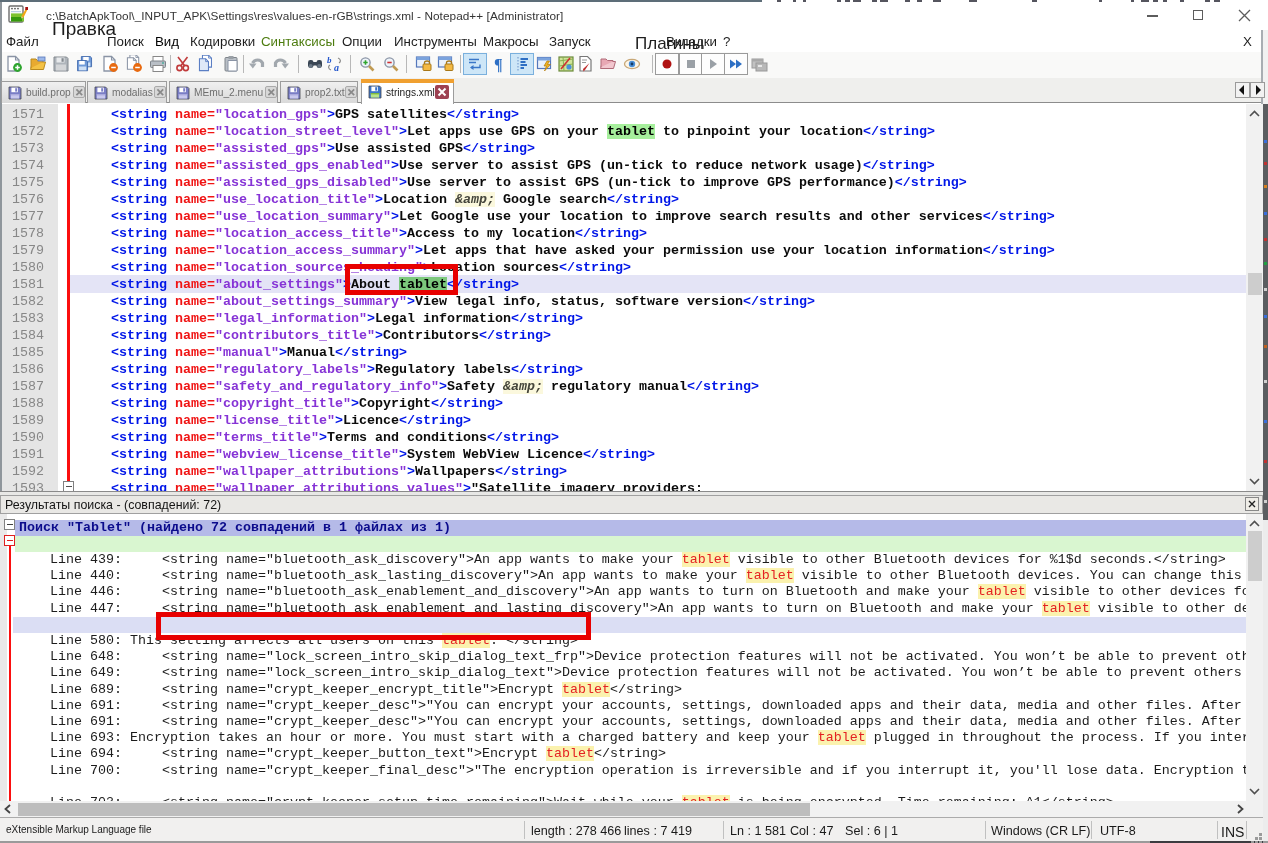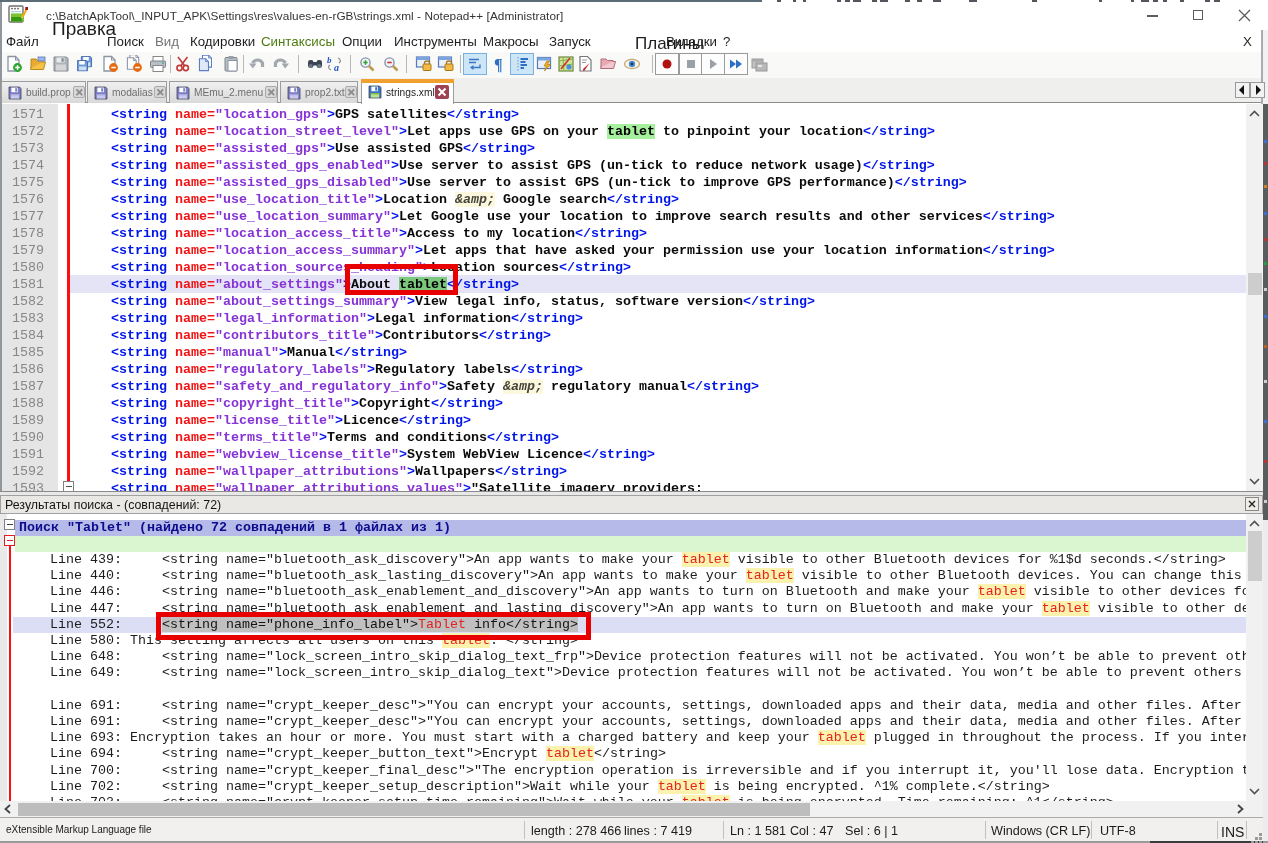--- a/index.html
+++ b/index.html
@@ -72,21 +72,21 @@
 </svg>
 <div class="ab" style="left:46px;top:9px;font-size:11.8px;color:#353535;letter-spacing:0.05px">c:\BatchApkTool\_INPUT_APK\Settings\res\values-en-rGB\strings.xml - Notepad++ [Administrator]</div>
 <div class="ab" style="left:1147px;top:15px;width:11px;height:1.6px;background:#5c5c5c"></div>
 <div class="ab" style="left:1193px;top:10px;width:10px;height:10px;border:1.3px solid #5c5c5c"></div>
 <svg class="ab" style="left:1238px;top:9px" width="13" height="13" viewBox="0 0 13 13">
       <path d="M1 1 L12 12 M12 1 L1 12" stroke="#5c5c5c" stroke-width="1.3"></path>
     </svg>
 <div class="ab" style="left:6px;top:34px;font-size:13.3px;color:#1e1e1e">Файл</div>
 <div class="ab" style="left:52px;top:18px;font-size:19px;color:#1e1e1e">Правка</div>
 <div class="ab" style="left:107px;top:34px;font-size:13.3px;color:#1e1e1e">Поиск</div>
-<div class="ab" style="left:155px;top:34px;font-size:13.3px;color:#737373">Вид</div>
+<div class="ab" style="left:155px;top:34px;font-size:13.3px;color:#000000">Вид</div>
 <div class="ab" style="left:190px;top:34px;font-size:13.3px;color:#1e1e1e">Кодировки</div>
 <div class="ab" style="left:261px;top:34px;font-size:13.3px;color:#4d7c0f">Синтаксисы</div>
 <div class="ab" style="left:342px;top:34px;font-size:13.3px;color:#1e1e1e">Опции</div>
 <div class="ab" style="left:394px;top:34px;font-size:13.3px;color:#1e1e1e">Инструменты</div>
 <div class="ab" style="left:483px;top:34px;font-size:13.3px;color:#1e1e1e">Макросы</div>
 <div class="ab" style="left:549px;top:34px;font-size:13.3px;color:#1e1e1e">Запуск</div>
 <div class="ab" style="left:635px;top:34px;font-size:17px;color:#1e1e1e">Плагины</div>
 <div class="ab" style="left:666px;top:34px;font-size:13.3px;color:#1e1e1e">Вкладки</div>
 <div class="ab" style="left:723px;top:34px;font-size:13.3px;color:#1e1e1e">?</div>
 <div class="ab" style="left:1243px;top:34px;font-size:13.3px;color:#1e1e1e">X</div>
@@ -426,30 +426,29 @@
 <div class="ab" style="left:0;top:514px;width:7px;height:287px;background:#e9e9e9"></div>
 <div class="ab mono" style="left:0;top:514px;width:1246px;height:287px;overflow:hidden">
 <div class="ab" style="left:15px;top:5.5px;width:1231px;height:16.2px;background:#b5bae8"></div>
 <div class="ab mono" style="left:19px;top:5.5px;height:16.2px;line-height:16.2px;font-weight:bold;color:#0b0b8c">Поиск "Tablet" (найдено 72 совпадений в 1 файлах из 1)</div>
 <div class="ab" style="left:15px;top:21.7px;width:1231px;height:16.2px;background:#d9f6d0"></div>
 <div class="ab" style="left:13px;top:102.7px;width:1233px;height:16.2px;background:#dbdef4"></div>
 <div class="rrow mono" style="top:37.9px">Line 439:     &lt;string name="bluetooth_ask_discovery"&gt;An app wants to make your <i class="m">tablet</i> visible to other Bluetooth devices for %1$d seconds.&lt;/string&gt;</div>
 <div class="rrow mono" style="top:54.1px">Line 440:     &lt;string name="bluetooth_ask_lasting_discovery"&gt;An app wants to make your <i class="m">tablet</i> visible to other Bluetooth devices. You can change this later in Settings.&lt;/string&gt;</div>
 <div class="rrow mono" style="top:70.3px">Line 446:     &lt;string name="bluetooth_ask_enablement_and_discovery"&gt;An app wants to turn on Bluetooth and make your <i class="m">tablet</i> visible to other devices for %1$d seconds.&lt;/string&gt;</div>
 <div class="rrow mono" style="top:86.5px">Line 447:     &lt;string name="bluetooth_ask_enablement_and_lasting_discovery"&gt;An app wants to turn on Bluetooth and make your <i class="m">tablet</i> visible to other devices. You can change this later.&lt;/string&gt;</div>
-<div class="rrow mono" style="top:102.7px">Line 552:     <i class="g">&lt;string name="phone_info_label"&gt;</i><i class="gr">Tablet</i><i class="g"> info&lt;/string&gt;</i></div>
 <div class="rrow mono" style="top:118.9px">Line 580: This setting affects all users on this <i class="m">tablet</i>."&lt;/string&gt;</div>
 <div class="rrow mono" style="top:135.1px">Line 648:     &lt;string name="lock_screen_intro_skip_dialog_text_frp"&gt;Device protection features will not be activated. You won’t be able to prevent other people</div>
 <div class="rrow mono" style="top:151.3px">Line 649:     &lt;string name="lock_screen_intro_skip_dialog_text"&gt;Device protection features will not be activated. You won’t be able to prevent others from us</div>
+<div class="rrow mono" style="top:167.5px">Line 689:     &lt;string name="crypt_keeper_encrypt_title"&gt;Encrypt <i class="m">tablet</i>&lt;/string&gt;</div>
 <div class="rrow mono" style="top:183.7px">Line 691:     &lt;string name="crypt_keeper_desc"&gt;"You can encrypt your accounts, settings, downloaded apps and their data, media and other files. After you</div>
 <div class="rrow mono" style="top:199.9px">Line 691:     &lt;string name="crypt_keeper_desc"&gt;"You can encrypt your accounts, settings, downloaded apps and their data, media and other files. After you</div>
 <div class="rrow mono" style="top:216.1px">Line 693: Encryption takes an hour or more. You must start with a charged battery and keep your <i class="m">tablet</i> plugged in throughout the process. If you interrupt</div>
 <div class="rrow mono" style="top:232.3px">Line 694:     &lt;string name="crypt_keeper_button_text"&gt;Encrypt <i class="m">tablet</i>&lt;/string&gt;</div>
 <div class="rrow mono" style="top:248.5px">Line 700:     &lt;string name="crypt_keeper_final_desc"&gt;"The encryption operation is irreversible and if you interrupt it, you'll lose data. Encryption takes</div>
-<div class="rrow mono" style="top:264.7px">Line 702:     &lt;string name="crypt_keeper_setup_description"&gt;Wait while your <i class="m">tablet</i> is being encrypted. ^1% complete.&lt;/string&gt;</div>
 <div class="rrow mono" style="top:280.9px">Line 703:     &lt;string name="crypt_keeper_setup_time_remaining"&gt;Wait while your <i class="m">tablet</i> is being encrypted. Time remaining: ^1&lt;/string&gt;</div>
 </div>
 <div class="ab" style="left:4px;top:519px;width:11px;height:11px;background:#fff;border:1px solid #828282"></div>
 <div class="ab" style="left:6.5px;top:524px;width:6px;height:1.4px;background:#404040"></div>
 <div class="ab" style="left:4px;top:535px;width:11px;height:11px;background:#fff;border:1px solid #e02020"></div>
 <div class="ab" style="left:6.5px;top:540px;width:6px;height:1.4px;background:#e02020"></div>
 <div class="ab" style="left:9px;top:546px;width:2.4px;height:255px;background:#fb0f0f"></div>
 <div class="ab" style="left:1246px;top:514px;width:17px;height:287px;background:#f1f1f1"></div>
 <svg class="ab" style="left:1246px;top:517px" width="17" height="14" viewBox="0 0 17 14">
       <path d="M4 9 L8.5 4.5 L13 9" stroke="#505050" stroke-width="1.6" fill="none"></path>

